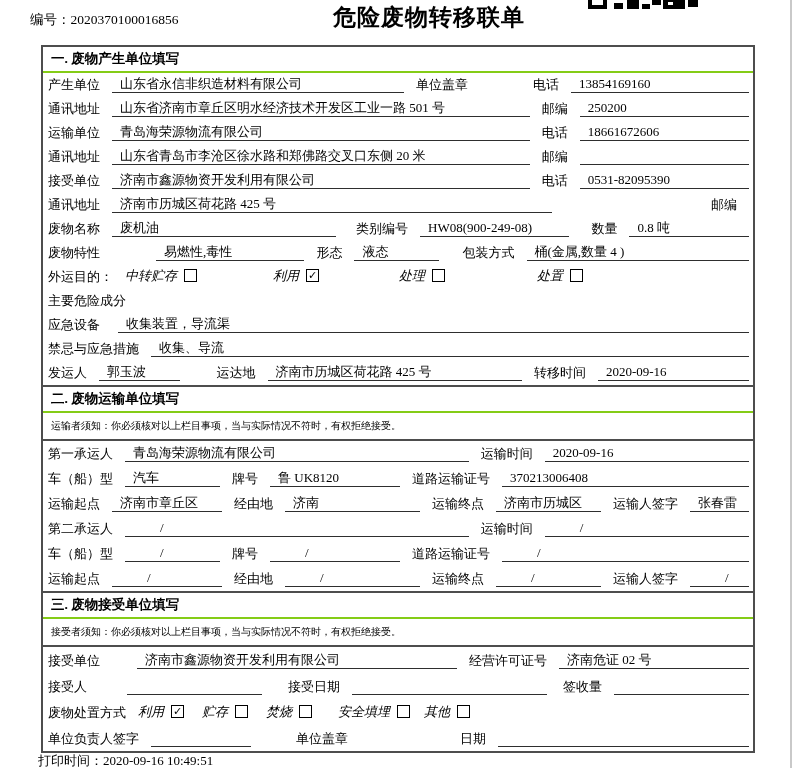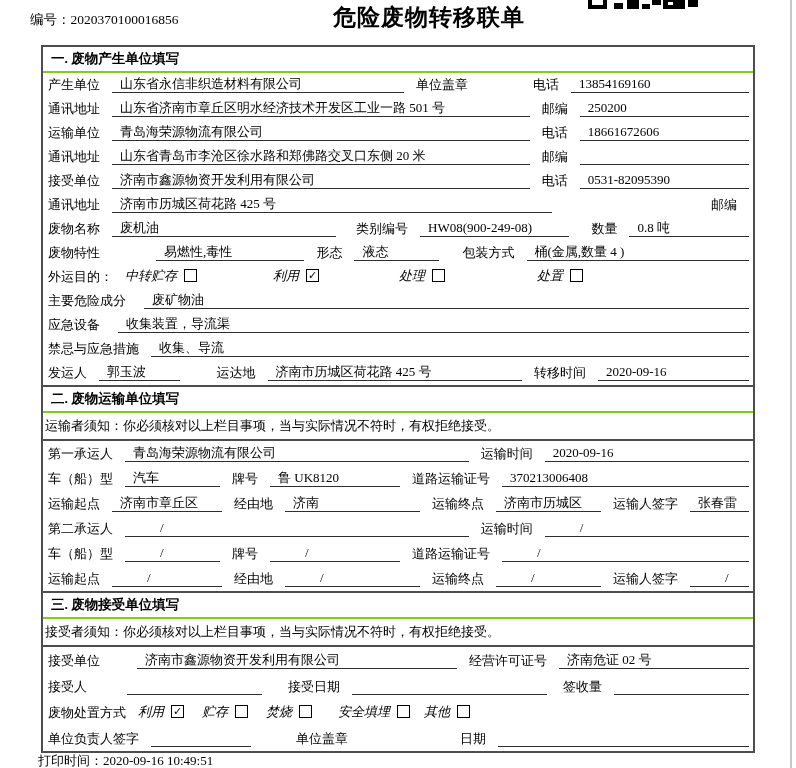--- a/index.html
+++ b/index.html
@@ -10,21 +10,21 @@
              letter-spacing:1px;white-space:nowrap;}
   .qr{position:absolute;left:588px;top:0;}
   .edge-line{position:absolute;left:790px;top:0;width:2px;height:768px;background:#c9c9c9;}
   .box{position:absolute;left:41px;top:45px;width:714px;border:2px solid #4d4d4d;
        box-sizing:border-box;background:#fff;}
   .sec{width:100%;}
   .sec + .sec{border-top:2px solid #4d4d4d;}
   .sec-title{height:24px;line-height:24px;font-weight:bold;font-size:13.5px;
              padding-left:8px;border-bottom:2px solid #84cc16;box-sizing:content-box;
              white-space:nowrap;}
-  .notice{height:26px;line-height:26px;font-size:13px;padding-left:2px;
+  .notice{height:26px;line-height:26px;font-size:10px;padding-left:8px;
           border-bottom:2px solid #4d4d4d;white-space:nowrap;}
   .row{display:flex;align-items:flex-end;box-sizing:border-box;
        padding:0 4px 4px 5px;font-size:13px;}
   .lbl{white-space:nowrap;margin-right:12px;line-height:16px;}
   .plain{white-space:nowrap;margin-right:12px;line-height:16px;}
   .fld{border-bottom:1px solid #2e2e2e;padding:0 4px 1px 8px;white-space:nowrap;
        line-height:15px;box-sizing:border-box;margin-right:12px;overflow:hidden;}
   .fld.flex{flex:1 1 auto;margin-right:6px;}
   .fld.slash{padding-left:35px;}
   .row .fld:last-child{margin-right:0;}
@@ -135,21 +135,20 @@
         </span>
         <span class="gap" style="width: 92px;"></span>
         <span class="cbw">
           <span class="plain">处置</span>
           <span class="cb"></span>
         </span>
       </div>
       <div class="row" style="height: 24px;">
         <span class="lbl">主要危险成分</span>
         <span class="gap" style="width: 6px;"></span>
-        <span class="fld flex">废矿物油</span>
       </div>
       <div class="row" style="height: 24px;">
         <span class="lbl">应急设备</span>
         <span class="gap" style="width: 6px;"></span>
         <span class="fld flex">收集装置，导流渠</span>
       </div>
       <div class="row" style="height: 24px;">
         <span class="lbl">禁忌与应急措施</span>
         <span class="fld flex">收集、导流</span>
       </div>

